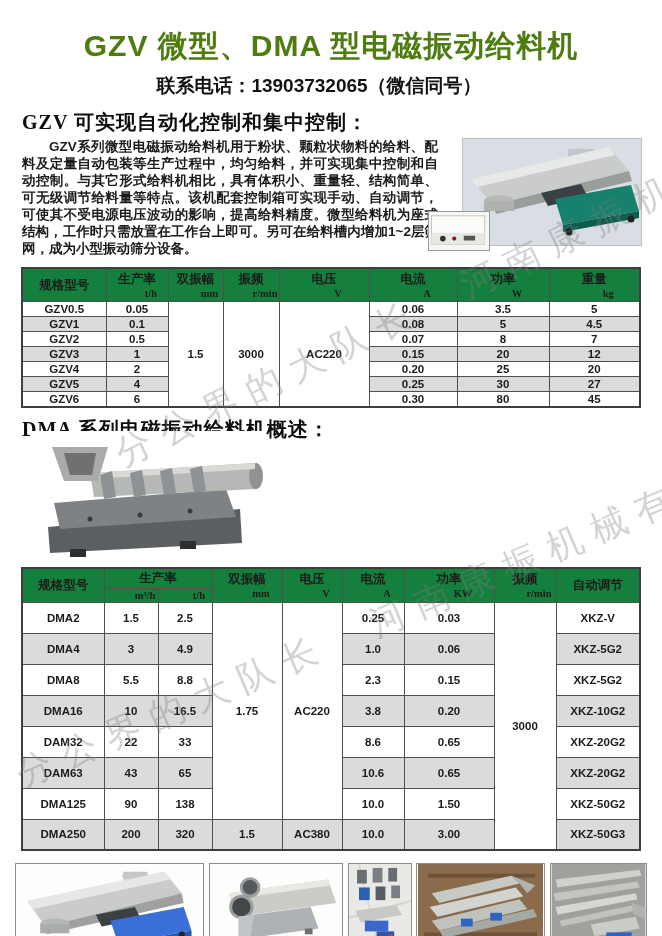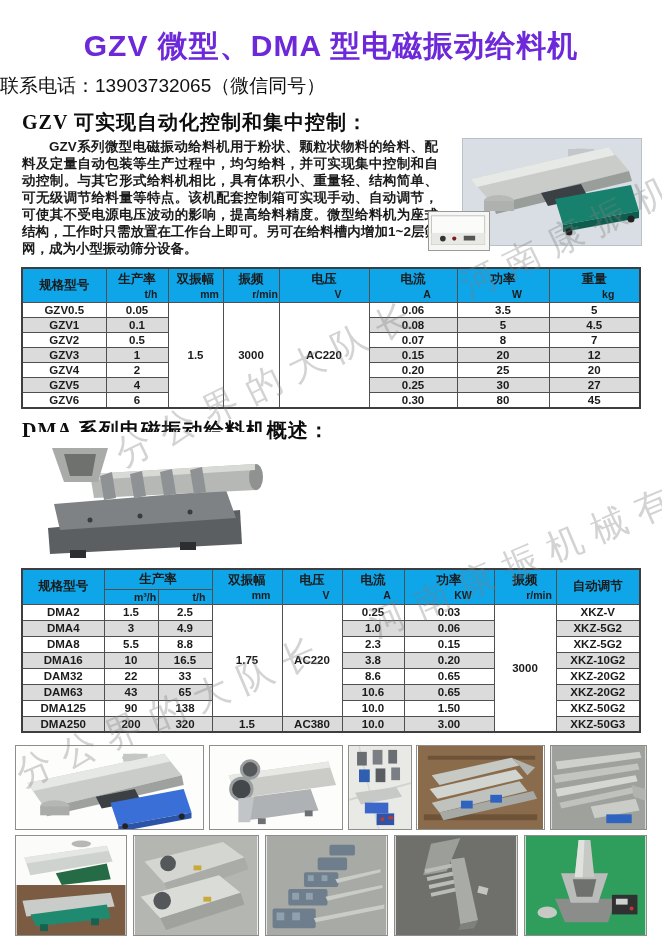--- a/index.html
+++ b/index.html
@@ -11,26 +11,26 @@
   
   .wm {
     position:absolute; white-space:nowrap; pointer-events:none; z-index:5;
     font-family:"Liberation Serif", serif; font-size:36px; letter-spacing:12px;
     color:rgba(125,125,125,0.34); transform-origin:0 50%;
   }
   .wm-a { left:118px; top:432px; transform:rotate(-26deg); }
   .wm-b { left:18px;  top:752px; transform:rotate(-23deg); }
   
   .page-title {
-    margin-top:26px; text-align:center; color:#6d28d9;
+    margin-top:26px; text-align:center; color:#4d7c0f;
     font-size:30px; font-weight:bold; letter-spacing:1px;
   }
   .phone-line {
-    margin:6px 24px 0 0; text-align:left;
-    font-size:19px; font-weight:normal; color:#111;
+    margin:6px 24px 0 0; text-align:center;
+    font-size:19px; font-weight:bold; color:#111;
   }
   
   .section-heading {
     margin:10px 0 2px 22px; font-family:"Liberation Serif", serif;
     font-size:20px; font-weight:bold; color:#0d0d0d; letter-spacing:1px;
   }
   .section-row { display:flex; margin:2px 20px 0 22px; }
   .section-para {
     flex:1; font-size:13.5px; line-height:17px; font-weight:bold;
     text-align:justify; text-indent:2em; color:#1a1a1a;
@@ -47,24 +47,24 @@
   .dma-photo { width:236px; height:130px; background:#ffffff; border:none; }
   
   .spec-table {
     border-collapse:collapse; table-layout:fixed; margin:10px auto 0;
     width:618px; border:2px solid #3e3e3e;
   }
   .spec-table th, .spec-table td {
     border:1px solid #4f4f4f; text-align:center; font-weight:bold;
     color:#1b1b1b; padding:0; overflow:hidden;
   }
-  .spec-table thead th { background:#0ea5e9; font-size:12.5px; padding:2px 0; }
+  .spec-table thead th { background:#15803d; font-size:12.5px; padding:2px 0;font-family:Liberation Serif, serif; }
   .spec-table thead .unit { font-size:10.5px;padding-left:28px; }
   .t1 tbody td { font-size:11.5px; height:15px; }
-  .t2 tbody td { font-size:11.5px; height:16px; }
+  .t2 tbody td { font-size:11.5px; height:31px; }
   .t2 thead th { padding:1px 0; }
   tr.alt td:not(.merge) { background:#dbdbdb; }
   td.merge { background:#ffffff; }
   
   .gallery { width:632px; margin:12px auto 0; position:relative; z-index:2; }
   .g-row { display:flex; justify-content:space-between; }
   .g-row + .g-row { margin-top:5px; }
   .g-row figure { border:1px solid #8d8d8a; background:#fff; }
 </style>
 </head>

